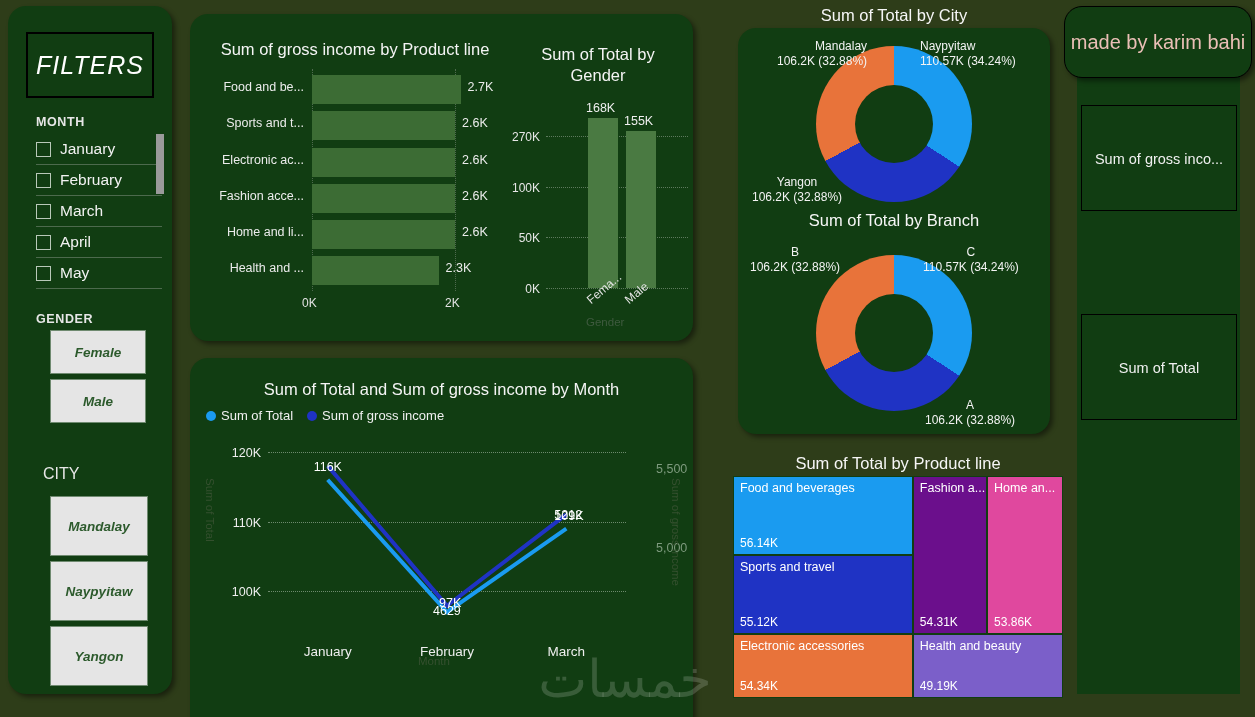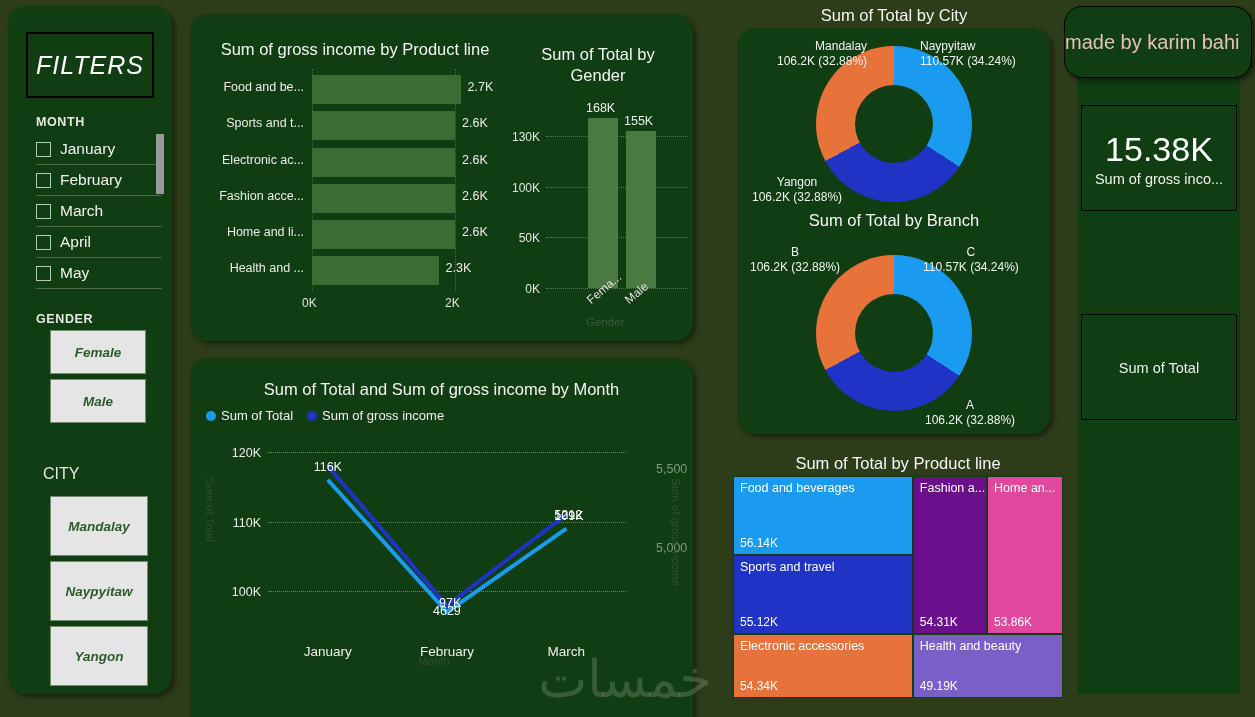--- a/index.html
+++ b/index.html
@@ -169,21 +169,21 @@
   }
   .tm-val {
     position: absolute; left: 6px; bottom: 4px; color: #fff; font-size: 12px;
   }
 
   
   #kpi-panel { left: 1077px; top: 75px; width: 163px; height: 619px; }
   #made-by {
     left: 1064px; top: 6px; width: 188px; height: 72px;
     border: 1px solid #000;
-    display: flex; align-items: center; justify-content: flex-start; text-align: center;
+    display: flex; align-items: center; justify-content: center; text-align: center;
   }
   #made-by span { color: #eabfb6; font-size: 20px; line-height: 25px; }
   .kpi {
     position: absolute; left: 1081px; width: 156px; height: 106px;
     border: 1px solid #000;
     display: flex; flex-direction: column; align-items: center; justify-content: center;
   }
   .kpi .v { color: #fff; font-size: 34px; line-height: 40px; }
   .kpi .l { color: #f0f0f0; font-size: 14.5px; margin-top: 2px; }
 
@@ -286,21 +286,21 @@
         <div class="gen-grid" style="top: 182px;">
           <span class="gen-ytick">0K</span>
         </div>
         <div class="gen-grid" style="top: 131.444px;">
           <span class="gen-ytick">50K</span>
         </div>
         <div class="gen-grid" style="top: 80.8889px;">
           <span class="gen-ytick">100K</span>
         </div>
         <div class="gen-grid" style="top: 30.3333px;">
-          <span class="gen-ytick">130K</span>
+          <span class="gen-ytick">270K</span>
         </div>
         <div class="gen-bar" style="height: 169.867px; left: 42px; background: rgb(74, 122, 66);"></div>
         <div class="gen-vlabel" style="left: 40px; top: -4.86667px;">168K</div>
         <div class="gen-xlabel" style="left: 38px; top: 190px;">Fema...</div>
         <div class="gen-bar" style="height: 156.722px; left: 80px; background: rgb(74, 122, 66);"></div>
         <div class="gen-vlabel" style="left: 78px; top: 8.27778px;">155K</div>
         <div class="gen-xlabel" style="left: 76px; top: 190px;">Male</div>
       </div>
     <div class="axis-dim" style="left:396px; top:302px;">Gender</div>
   </div>
@@ -410,21 +410,20 @@
         <div class="tm-name">Home an...</div>
         <div class="tm-val">53.86K</div>
       </div>
     </div>
 
   <div class="card flat" id="kpi-panel"></div>
   <div class="card" id="made-by">
     <span>made by karim bahi</span>
   </div>
   <div class="kpi" style="top:105px;">
-    <div class="v">15.38K</div>
     <div class="l">Sum of gross inco...</div>
   </div>
   <div class="kpi" style="top:314px;">
     <div class="l">Sum of Total</div>
   </div>
 
   <div id="watermark">خمسات</div>
 </div>
 
 </body></html>

